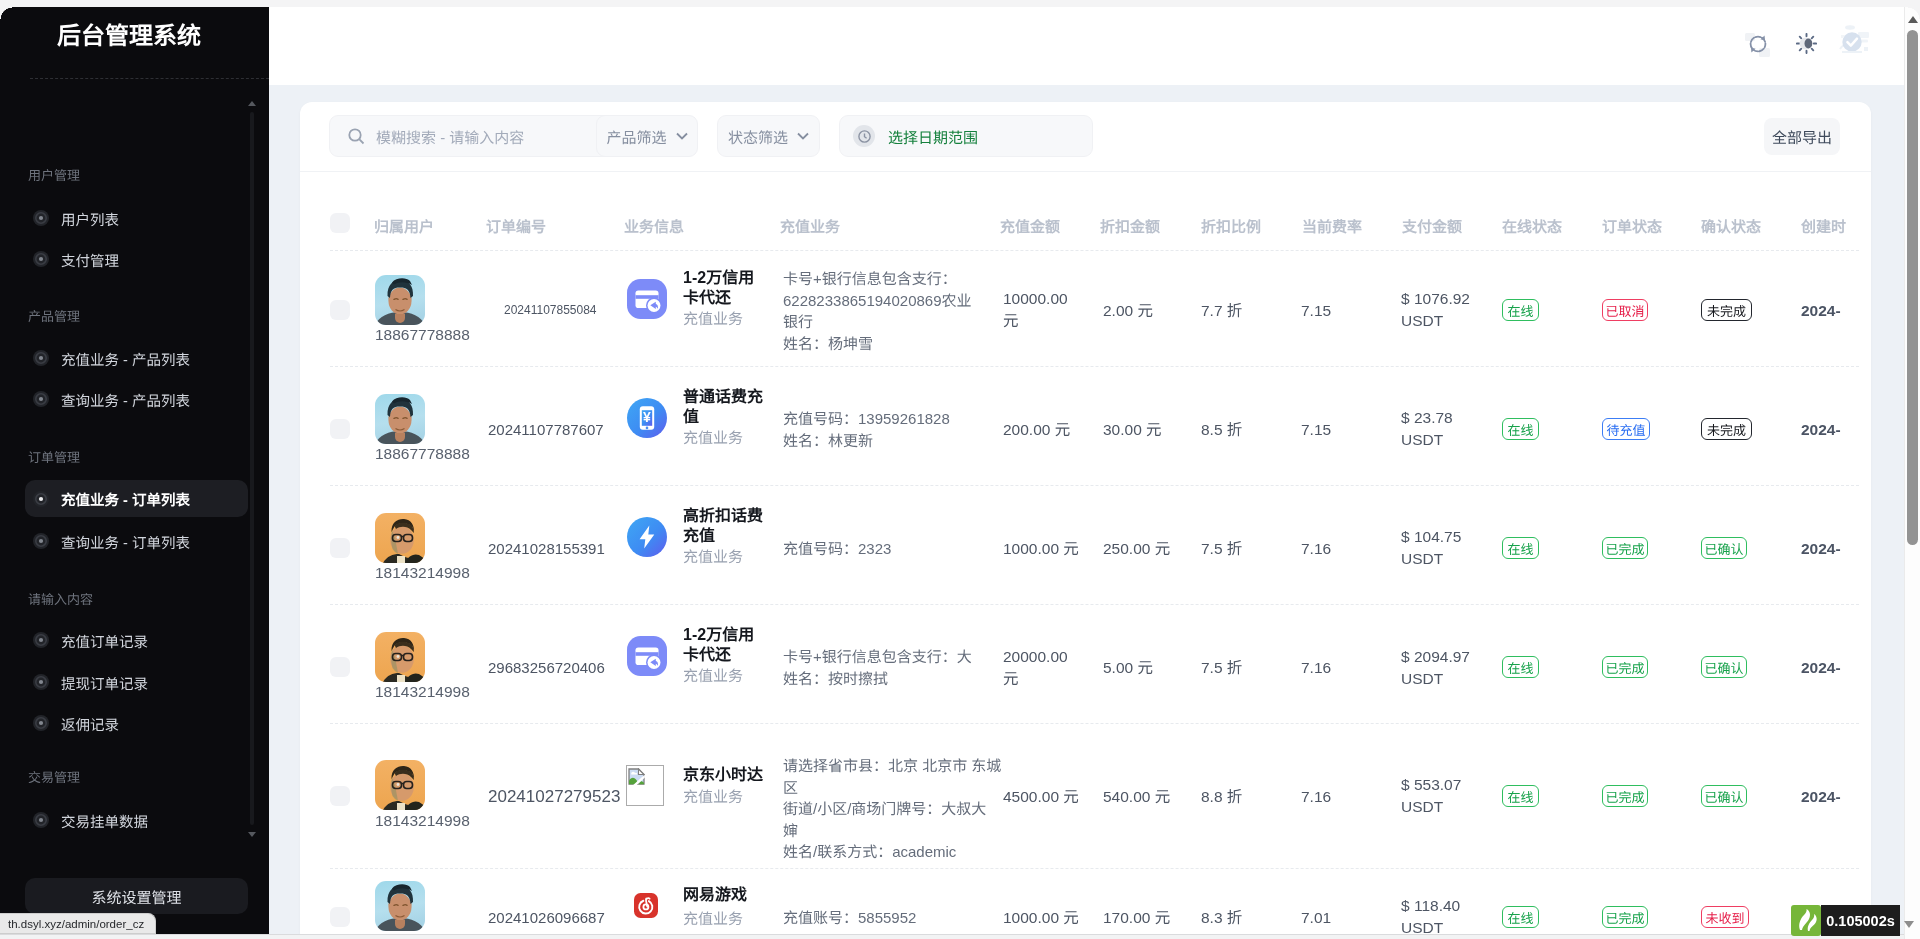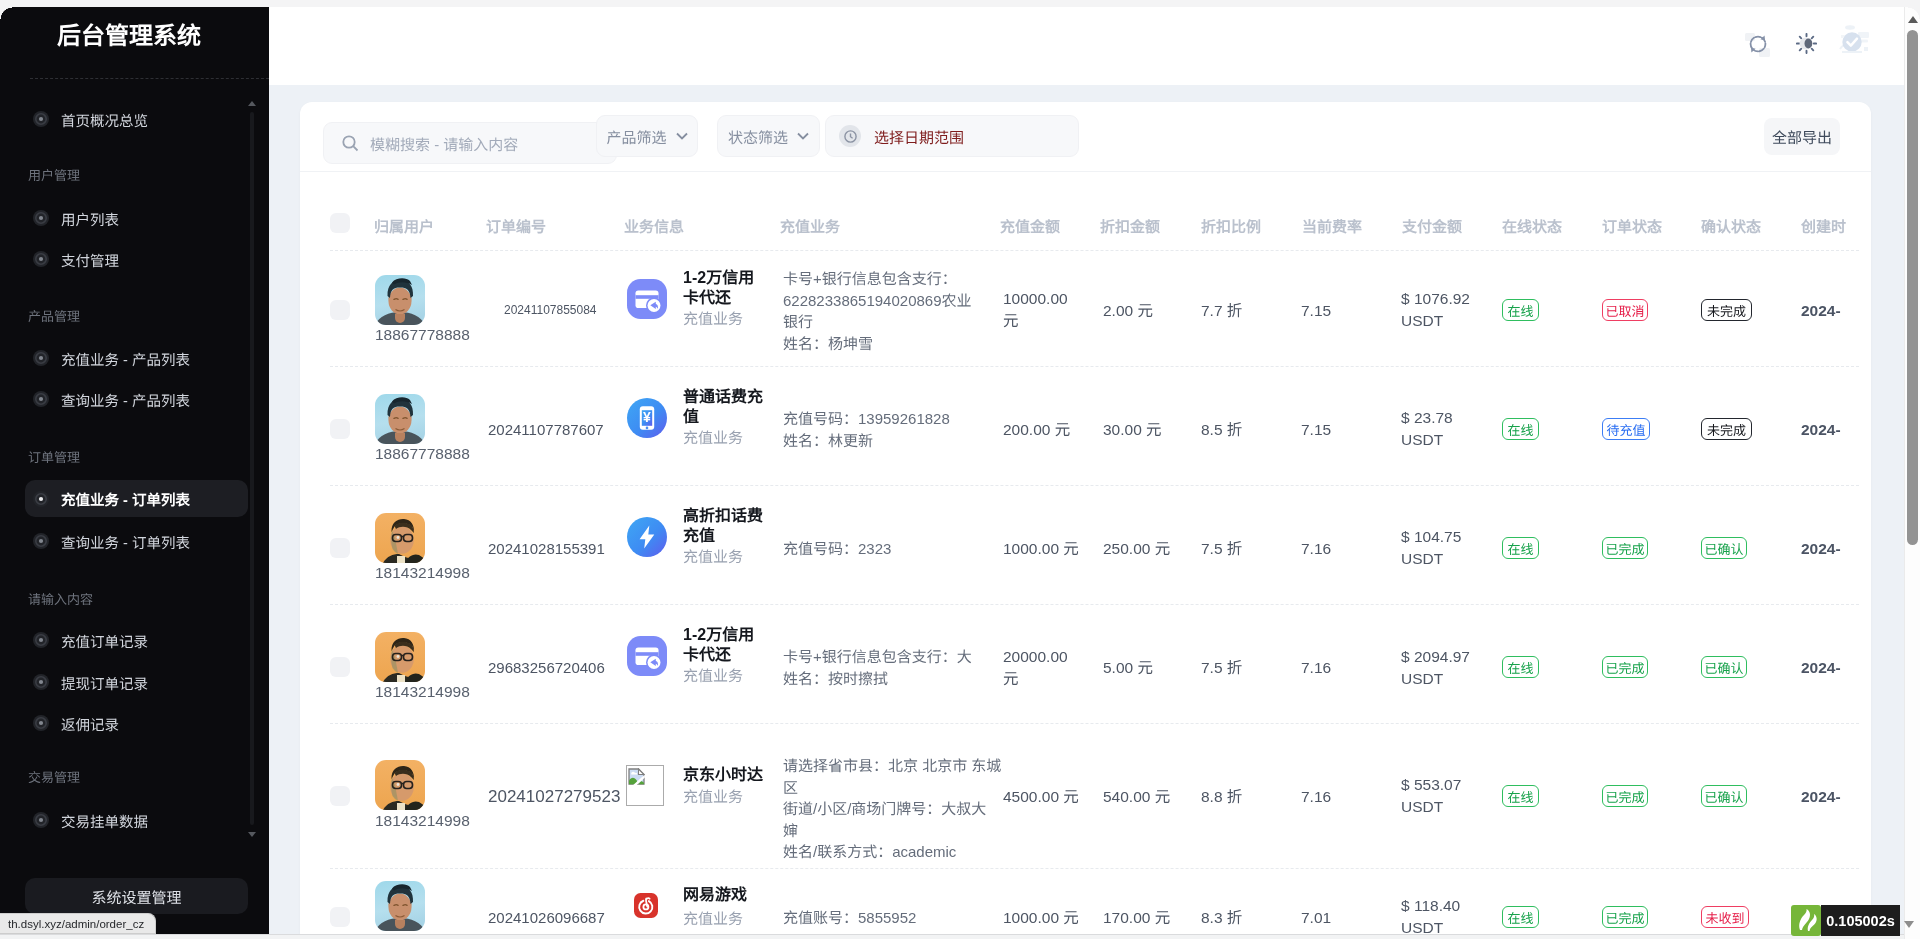--- a/index.html
+++ b/index.html
@@ -19,24 +19,24 @@
 .sb-arrow-up { position:absolute; left:248px; top:101px; width:0; height:0; border-left:4px solid transparent; border-right:4px solid transparent; border-bottom:5px solid #55585e; }
 .sb-arrow-dn { position:absolute; left:248px; top:832px; width:0; height:0; border-left:4px solid transparent; border-right:4px solid transparent; border-top:5px solid #55585e; }
 #sb-track { position:absolute; left:250px; top:112px; width:4px; height:713px; background:#18191d; border-radius:2px; }
 #header { position:absolute; left:269px; top:0; width:1635px; height:85px; background:#fff; z-index:2; }
 #scrollbar { position:absolute; right:0; top:0; width:16px; height:939px; background:#fdfdfd; border-left:1px solid #ebebeb; z-index:9; }
 #sc-thumb { position:absolute; left:1.5px; top:30px; width:11px; height:515px; background:#939393; border-radius:6px; }
 #sc-up { position:absolute; left:3px; top:16px; width:0; height:0; border-left:5px solid transparent; border-right:5px solid transparent; border-bottom:7px solid #5a5a5a; }
 #card { position:absolute; left:300px; top:102px; width:1571px; height:832px; background:#fff; border-radius:12px 12px 0 0; box-shadow:0 1px 3px rgba(30,41,59,.04); overflow:hidden; }
 #filter-divider { position:absolute; left:0; top:69px; width:100%; border-top:1px solid #f0f2f5; }
 .finput { position:absolute; top:13px; height:42px; background:#f7f8fa; border:1px solid #f0f1f4; border-radius:9px; display:flex; align-items:center; color:#a3abba; font-size:15px; }
-#fsearch { left:23px; width:294px;margin-top:7px; }
+#fsearch { left:29px; width:294px; }
 #fsel1 { left:296px; width:102px; justify-content:center; color:#868fa0; }
 #fsel2 { left:417px; width:103px; justify-content:center; color:#868fa0; }
-#fdate { left:525px; width:254px; color:#7f1d1d; }
+#fdate { left:539px; width:254px; color:#15803d; }
 #fexport { position:absolute; left:1464px; top:16px; width:76px; height:37px; background:#f5f6f8; border-radius:8px; display:flex; align-items:center; justify-content:center; color:#3e4a5b; font-size:15px; }
 .th { position:absolute; top:113px; color:#bac1cd; font-size:15px; font-weight:700; white-space:nowrap; }
 .checkbox { position:absolute; width:20px; height:20px; background:#f1f2f5; border-radius:6px; }
 .dash { position:absolute; left:30px; width:1529px; border-top:1px dashed #e7eaee; }
 .cell { position:absolute; white-space:nowrap; color:#4d5563; font-size:15.5px; line-height:21.5px; }
 .info { color:#656d7b; font-size:15px; }
 .phone { color:#59616e; font-size:15.5px; }
 .bname { color:#15181e; font-weight:700; font-size:16px; line-height:20px; }
 .btype { color:#99a1b0; font-size:15px; }
 .pill { position:absolute; height:22px; border-radius:6px; font-size:13px; display:flex; align-items:center; justify-content:center; background:#fff; }
@@ -92,25 +92,20 @@
  <rect x="26" y="24" width="4" height="4" fill="#dde6f0"></rect>
  <rect x="3" y="12" width="3" height="3" fill="#e6ecf3"></rect>
 </svg>
 </div>
 <div id="sidebar">
   <h1>后台管理系统</h1>
   <div id="sb-divider"></div>
   <div class="sb-arrow-up"></div>
   <div class="sb-arrow-dn"></div>
   <div id="sb-track"></div>
-<div class="sb-item" style="top:101px"><svg class="ico" viewBox="0 0 16 16">
-        <circle cx="8" cy="8" r="8" fill="#222429"></circle>
-        <circle cx="8" cy="8" r="5.2" fill="none" stroke="#3a3d44" stroke-width="1.6"></circle>
-        <circle cx="8" cy="8" r="2.1" fill="#82878f"></circle>
-      </svg>首页概况总览</div>
 <div class="sb-label" style="top:165px">用户管理</div>
 <div class="sb-item" style="top:200px"><svg class="ico" viewBox="0 0 16 16">
         <circle cx="8" cy="8" r="8" fill="#222429"></circle>
         <circle cx="8" cy="8" r="5.2" fill="none" stroke="#3a3d44" stroke-width="1.6"></circle>
         <circle cx="8" cy="8" r="2.1" fill="#82878f"></circle>
       </svg>用户列表</div>
 <div class="sb-item" style="top:241px"><svg class="ico" viewBox="0 0 16 16">
         <circle cx="8" cy="8" r="8" fill="#222429"></circle>
         <circle cx="8" cy="8" r="5.2" fill="none" stroke="#3a3d44" stroke-width="1.6"></circle>
         <circle cx="8" cy="8" r="2.1" fill="#82878f"></circle>

